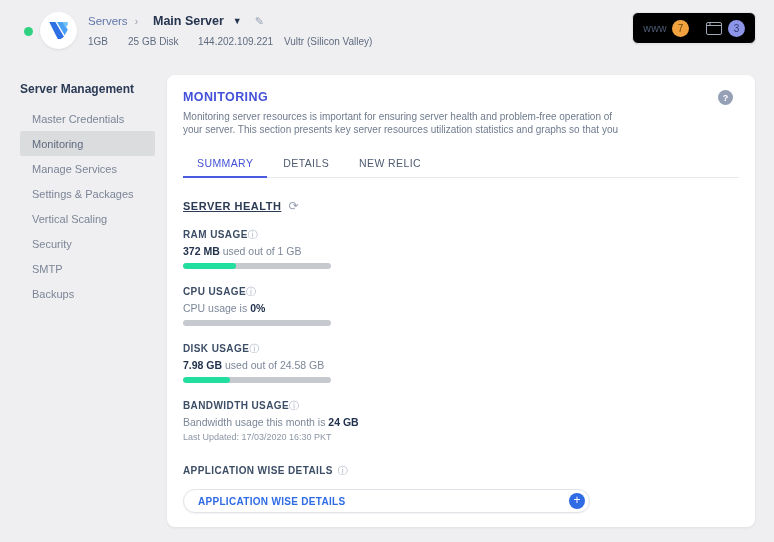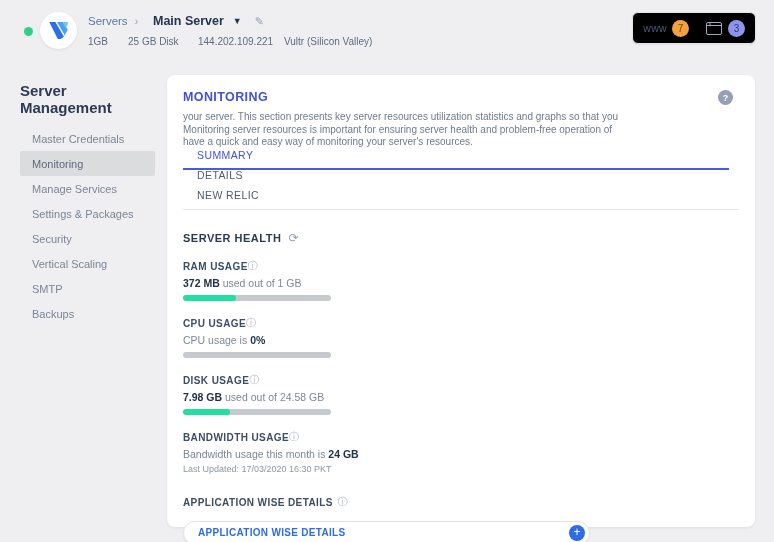--- a/index.html
+++ b/index.html
@@ -25,37 +25,37 @@
   .specs span{ margin-right:0; }
   .spec-0{ width:40px; } .spec-1{ width:70px; } .spec-2{ width:86px; }
   .badge-box{ position:absolute; right:18px; top:12px; height:32px; background:#000000; border:1px solid #e4e5e9; border-radius:6px; box-shadow:0 1px 2px rgba(0,0,0,.05); display:flex; align-items:center; padding:0 10px; gap:5px; }
   .www-label{ font-size:10.5px; color:#4c5b72; letter-spacing:.3px; }
   .count-badge{ width:17px; height:17px; border-radius:50%; font-size:10px; display:flex; align-items:center; justify-content:center; cursor:pointer; }
   .badge-orange{ background:#f1a23f; color:#6b4410; }
   .badge-purple{ background:#8d95e8; color:#2f3a78; margin-left:1px; }
   .folder-icon{ margin-left:12px; display:flex; }
   
   .sidebar{ position:absolute; left:20px; top:78px; width:135px; }
-  .sidebar-title{ font-size:15px; font-weight:bold; color:#2b3a55; padding:4px 0 10px 0; }
+  .sidebar-title{ font-size:12px; font-weight:bold; color:#2b3a55; padding:4px 0 10px 0; }
   .side-item{ height:25px; display:flex; align-items:center; padding-left:12px; font-size:11px; color:#7b8596; cursor:pointer; border-radius:2px; }
   .side-item.active{ background:#dbdcde; color:#5f6b7e; }
   
   .card{ position:absolute; left:167px; top:75px; width:588px; height:452px; background:#ffffff; border-radius:8px; box-shadow:0 1px 3px rgba(16,24,40,.07); padding:15px 16px 0 16px; }
   .help-bubble{ position:absolute; top:15px; right:22px; width:15px; height:15px; border-radius:50%; background:#95a0b6; color:#ffffff; font-size:9px; font-weight:bold; display:flex; align-items:center; justify-content:center; cursor:pointer; }
   .page-title{ font-size:12.5px; font-weight:bold; letter-spacing:.4px; color:#4351d8; }
   .desc{ margin-top:7px; }
   .desc div{ font-size:10px; color:#6f7b8d; line-height:12.5px; }
   
-  .tabs{ border-bottom:1px solid #e6e8ec; display:flex; padding-left:8px;flex-direction:column; }
+  .tabs{ margin-top:21px; border-bottom:1px solid #e6e8ec; display:flex; padding-left:8px; }
   .tab{ font-size:10.5px; letter-spacing:.4px; color:#4e5b70; padding:0 6px 8px 6px; margin-right:18px; cursor:pointer; position:relative; }
   .tab.active{ color:#4351d8; }
   .tab.active::after{ content:""; position:absolute; left:-8px; right:-8px; bottom:-1px; height:2px; background:#4a5ae0; }
   
   .sh-row{ margin-top:22px; display:flex; align-items:center; gap:7px; }
-  .sh-title{ font-size:11px; font-weight:bold; letter-spacing:.5px; color:#2b3a55; }
+  .sh-title{ font-size:11px; font-weight:bold; letter-spacing:.5px; color:#2b3a55;text-decoration:underline; }
   .refresh-icon{ font-size:12px; color:#9aa3b2; cursor:pointer; line-height:1; }
   .metric{ margin-top:17px; }
   .metric-label{ display:flex; align-items:center; font-size:10px; font-weight:bold; letter-spacing:.4px; color:#3c4d66; }
   .info-icon{ color:#a7b0bf; font-size:10px; font-weight:normal; cursor:pointer; line-height:1; }
   .metric-value{ margin-top:5px; font-size:10.5px; color:#7c8798; }
   .metric-value b{ color:#22324d; }
   .bar{ margin-top:6px; width:148px; height:6px; border-radius:3px; background:#c6c9cd; overflow:hidden; }
   .bar-fill{ height:100%; border-radius:3px; background:#23df9f; }
   .metric-note{ margin-top:4px; font-size:9px; color:#8d97a6; }
   
@@ -105,35 +105,34 @@
   </span>
   <span class="count-badge badge-purple">3</span>
 </div>
 
 <aside class="sidebar">
   <div class="sidebar-title">Server Management</div>
   <div class="side-item">Master Credentials</div>
   <div class="side-item active">Monitoring</div>
   <div class="side-item">Manage Services</div>
   <div class="side-item">Settings &amp; Packages</div>
+  <div class="side-item">Vertical Scaling</div>
   <div class="side-item">Security</div>
-  <div class="side-item">Vertical Scaling</div>
   <div class="side-item">SMTP</div>
   <div class="side-item">Backups</div>
 </aside>
 
 <main class="card">
   <div class="help-bubble">?</div>
 
   <div class="page-title">MONITORING</div>
 
   <div class="desc">
+    <div>Monitoring server resources is important for ensuring server health and problem-free operation of</div>
     <div>your server. This section presents key server resources utilization statistics and graphs so that you</div>
-    <div>Monitoring server resources is important for ensuring server health and problem-free operation of</div>
-    <div>have a quick and easy way of monitoring your server's resources.</div>
   </div>
 
   <div class="tabs">
     <div class="tab active">SUMMARY</div>
     <div class="tab">DETAILS</div>
     <div class="tab">NEW RELIC</div>
   </div>
 
   <div class="sh-row">
     <span class="sh-title">SERVER HEALTH</span>

